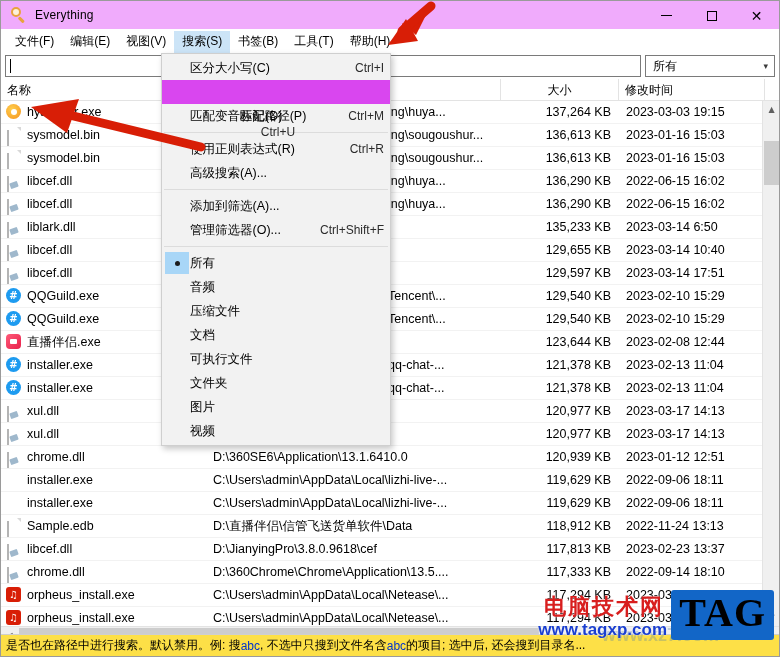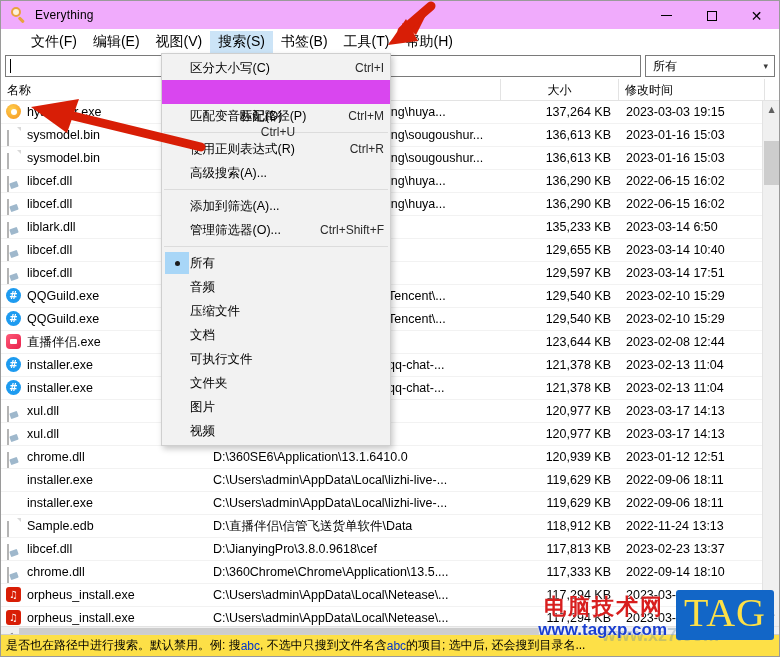--- a/index.html
+++ b/index.html
@@ -67,23 +67,23 @@
   }
   .glyph-min { display:block; width:11px; height:1px; background:#000; }
   .glyph-max { display:block; width:10px; height:10px; border:1px solid #000; }
   .glyph-close { font-size: 14px; line-height: 1; font-family:"DejaVu Sans", sans-serif;}
 
   
   .menubar {
     height: 23px;
     display: flex;
     align-items: center;
-    padding-left: 22px;
+    padding-left: 6px;
     background: #ffffff;
-    font-size: 14px;
+    font-size: 12px;
     position: relative;
     z-index: 30;
   }
   .menu-item {
     padding: 3px 8px 4px 8px;
     color: #000;
     cursor: default;
     line-height: 15px;
   }
   .menu-item.open {
@@ -358,23 +358,23 @@
 
   
   .wm-tag {
     position:absolute;
     right: 5px; bottom: 16px;
     z-index: 50;
     display:flex; align-items:center;
   }
   .wm-tag .tagbox {
     background: #1266c7;
-    color: #fde047;
+    color: #000000;
     font-size: 40px;
-    font-weight: normal;
+    font-weight: bold;
     letter-spacing: 1px;
     padding: 2px 8px 6px 8px;
     font-family: "Liberation Serif", serif;
     border-radius: 3px;
     line-height: 42px;
   }
   .wm-cn {
     position:absolute;
     right: 115px; bottom: 34px;
     z-index: 50;

